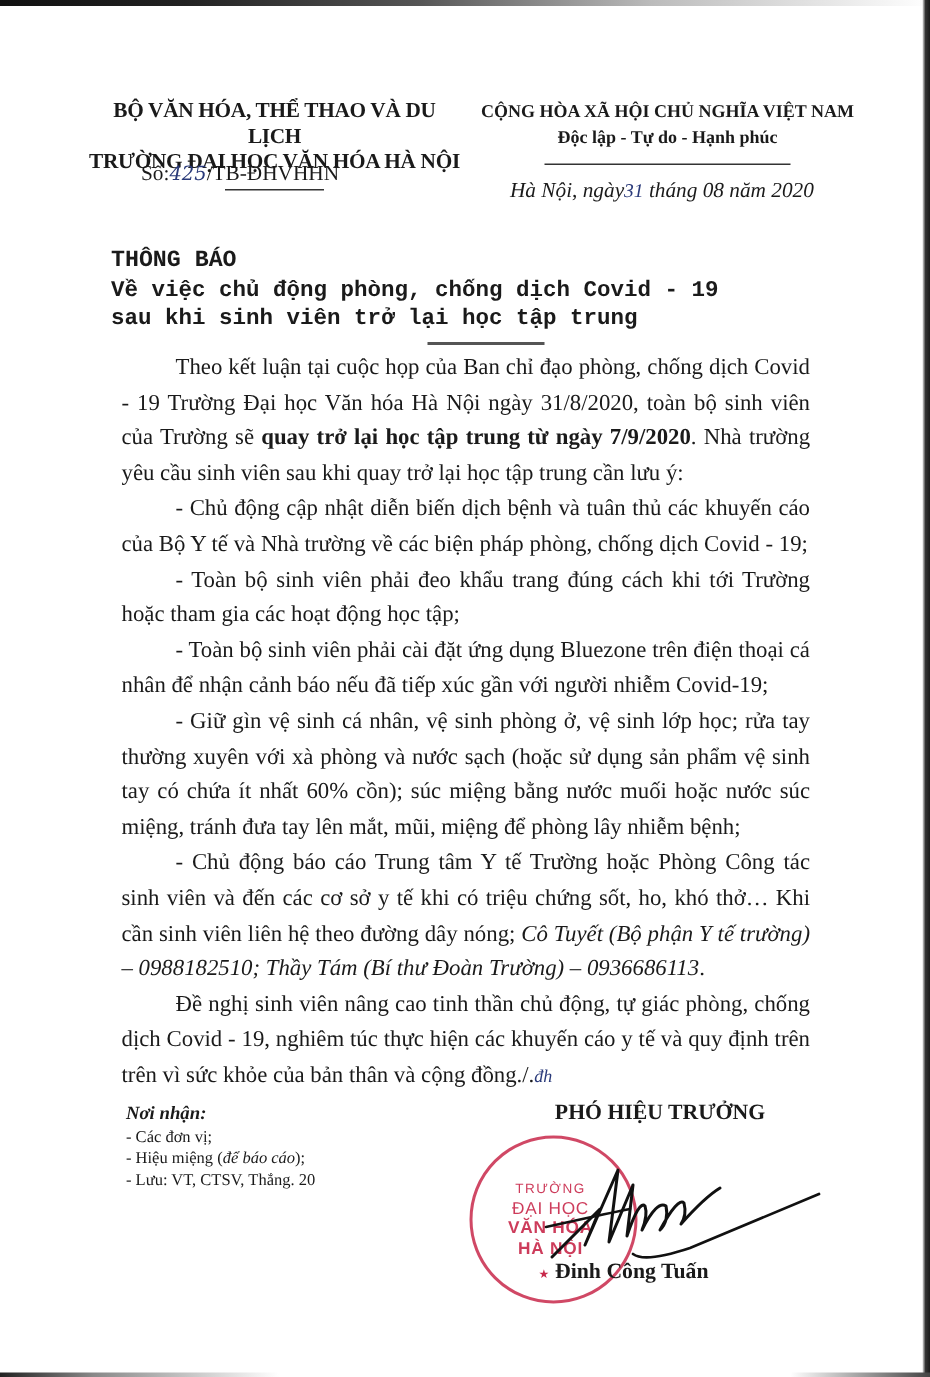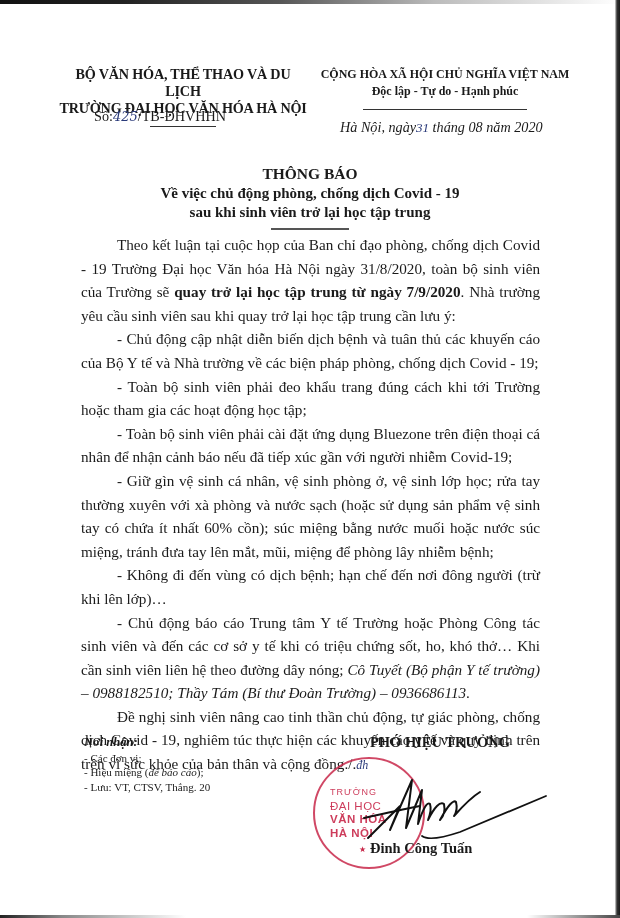--- a/index.html
+++ b/index.html
@@ -42,22 +42,22 @@
     position: absolute; left: 94px; top: 108px; font-size: 14.2px;
   }
   .doc-number .hand { font-family: "DejaVu Serif", serif; font-style: italic; color: #2a3a7a; font-size: 13px; }
   .doc-date {
     position: absolute; left: 340px; top: 119px; font-size: 14.2px; font-style: italic;
   }
   .doc-date .hand { color: #2a3a7a; font-size: 13px; }
 
   
   .title-block {
-    position: absolute; left: 60px; top: 164px; width: 500px; text-align: center;
-    font-weight: bold; font-size: 15px; line-height: 19px;
+    position: absolute; left: 74px; top: 164px; width: 500px; 
+    font-weight: bold; font-size: 15px; line-height: 19px; font-family: Liberation Mono, monospace;
   }
   .title-block .title-main { font-size: 15.5px; margin-bottom: 1px; }
   .title-block .rule { width: 78px; height: 1.5px; background: #555; margin: 6px auto 0; }
 
   
   .body-text {
     position: absolute; left: 81px; top: 233px; width: 459px;
     font-size: 15.2px; line-height: 23.6px; text-align: justify;
   }
   .body-text p { margin: 0; }
@@ -81,21 +81,21 @@
     position: absolute; left: 370px; top: 840px; font-weight: bold; font-size: 14.5px;
   }
 
   
   .stamp {
     position: absolute; left: 313px; top: 757px; width: 108px; height: 108px;
     border: 2px solid #c8284a; border-radius: 50%;
     opacity: 0.85;
   }
   .stamp-inner {
-    position: absolute; left: 330px; top: 786px; width: 74px; 
+    position: absolute; left: 330px; top: 786px; width: 74px; text-align: center;
     color: #c8284a; font-family: "Liberation Sans", "DejaVu Sans", sans-serif;
     font-size: 11.5px; line-height: 13.5px; letter-spacing: 0.5px; opacity: 0.9;
   }
   .stamp-inner .s1 { font-size: 9px; letter-spacing: 1px; }
   .stamp-inner .s3 { font-weight: bold; }
   .stamp-inner .s4 { font-weight: bold; }
   .stamp-star {
     position: absolute; left: 359px; top: 845px; color: #c8284a; font-size: 8px;
   }
   .signature { position: absolute; left: 360px; top: 770px; width: 200px; height: 80px; }
@@ -135,21 +135,20 @@
     <div>sau khi sinh viên trở lại học tập trung</div>
     <div class="rule"></div>
   </div>
 
   <div class="body-text">
     <p class="indent"><span>Theo kết luận tại cuộc họp của Ban chỉ đạo phòng, chống dịch Covid - 19 Trường Đại học Văn hóa Hà Nội ngày 31/8/2020, toàn bộ sinh viên của Trường sẽ </span><b>quay trở lại học tập trung từ ngày 7/9/2020</b><span>. Nhà trường yêu cầu sinh viên sau khi quay trở lại học tập trung cần lưu ý:</span></p>
     <p class="indent">- Chủ động cập nhật diễn biến dịch bệnh và tuân thủ các khuyến cáo của Bộ Y tế và Nhà trường về các biện pháp phòng, chống dịch Covid - 19;</p>
     <p class="indent">- Toàn bộ sinh viên phải đeo khẩu trang đúng cách khi tới Trường hoặc tham gia các hoạt động học tập;</p>
     <p class="indent">- Toàn bộ sinh viên phải cài đặt ứng dụng Bluezone trên điện thoại cá nhân để nhận cảnh báo nếu đã tiếp xúc gần với người nhiễm Covid-19;</p>
     <p class="indent">- Giữ gìn vệ sinh cá nhân, vệ sinh phòng ở, vệ sinh lớp học; rửa tay thường xuyên với xà phòng và nước sạch (hoặc sử dụng sản phẩm vệ sinh tay có chứa ít nhất 60% cồn); súc miệng bằng nước muối hoặc nước súc miệng, tránh đưa tay lên mắt, mũi, miệng để phòng lây nhiễm bệnh;</p>
-    <p class="indent">- Không đi đến vùng có dịch bệnh; hạn chế đến nơi đông người (trừ khi lên lớp)…</p>
     <p class="indent"><span>- Chủ động báo cáo Trung tâm Y tế Trường hoặc Phòng Công tác sinh viên và đến các cơ sở y tế khi có triệu chứng sốt, ho, khó thở… Khi cần sinh viên liên hệ theo đường dây nóng; </span><i>Cô Tuyết (Bộ phận Y tế trường) – 0988182510; Thầy Tám (Bí thư Đoàn Trường) – 0936686113</i><span>.</span></p>
     <p class="indent"><span>Đề nghị sinh viên nâng cao tinh thần chủ động, tự giác phòng, chống dịch Covid - 19, nghiêm túc thực hiện các khuyến cáo y tế và quy định trên trên vì sức khỏe của bản thân và cộng đồng./.</span><span class="closing-mark">đh</span></p>
   </div>
 
   <div class="recipients">
     <div class="rec-title">Nơi nhận:</div>
     <div>- Các đơn vị;</div>
     <div><span>- Hiệu miệng (</span><i>để báo cáo</i><span>);</span></div>
     <div>- Lưu: VT, CTSV, Thắng. 20</div>
   </div>

